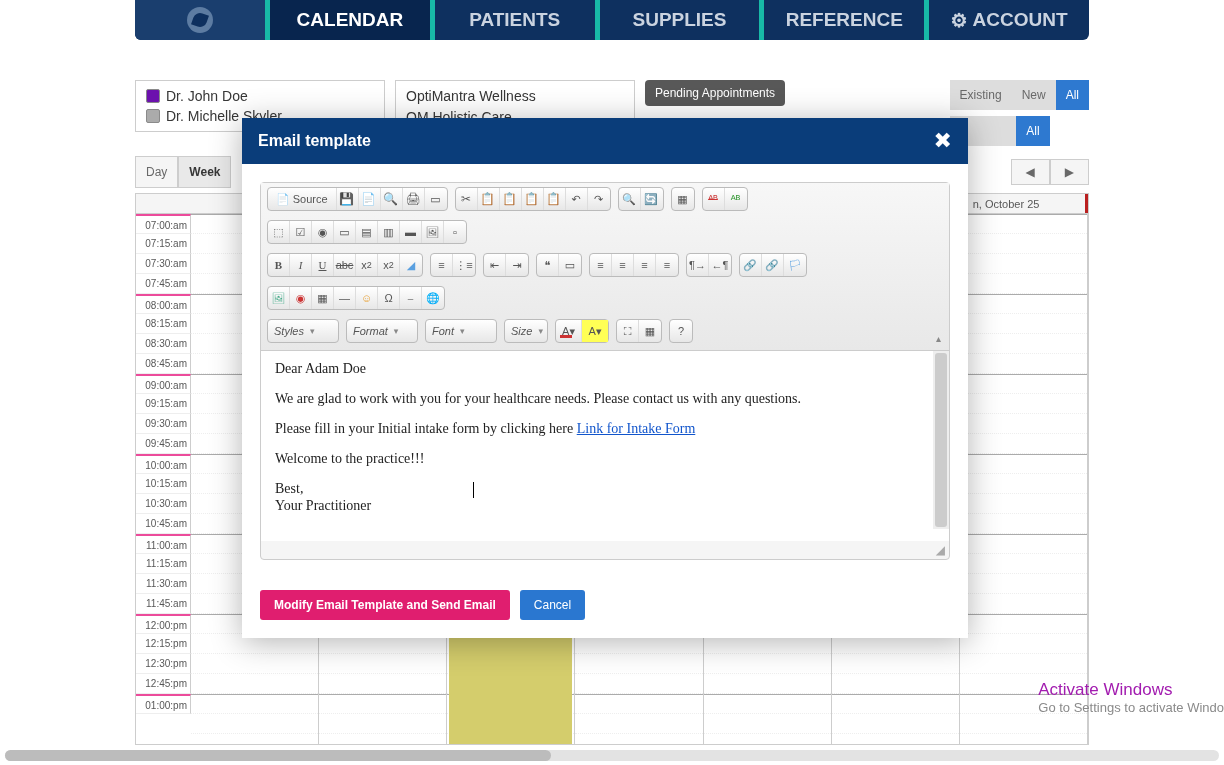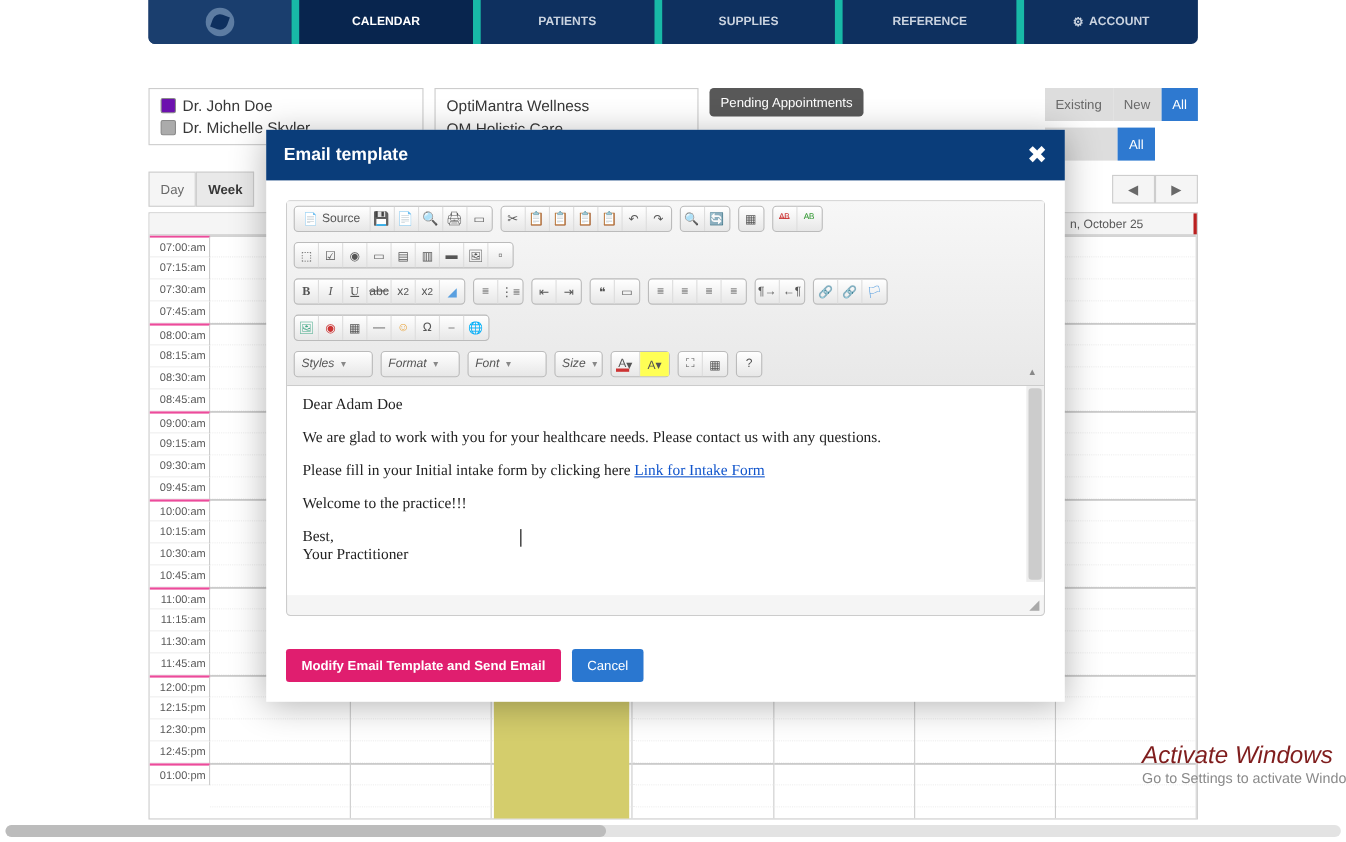--- a/index.html
+++ b/index.html
@@ -3,21 +3,21 @@
 <meta charset="utf-8">
 <style>
   * { box-sizing: border-box; margin: 0; padding: 0; }
   body { font-family: Arial, sans-serif; background: #fff; width: 1224px; height: 765px; overflow: hidden; position: relative; }
   
   
   .topnav { display: flex; margin: 0 135px; height: 40px; background: #0a2c5c; border-radius: 0 0 6px 6px; }
   .logo { width: 130px; display: flex; align-items: center; justify-content: center; background: #163b6c; border-radius: 0 0 0 6px; }
   .logo-circle { width: 26px; height: 26px; border-radius: 50%; background: #5a7aa1; display: flex; align-items: center; justify-content: center; }
   .logo-circle::after { content: ""; width: 14px; height: 14px; background: #0a2c5c; border-radius: 50% 0 50% 0; transform: rotate(20deg); }
-  .nav-item { flex: 1; display: flex; align-items: center; justify-content: center; color: #c9d3e0; font-size: 11px; font-weight: bold; border-left: 7px solid #14b8a6; cursor: pointer; }
+  .nav-item { flex: 1; display: flex; align-items: center; justify-content: center; color: #c9d3e0; font-size: 19px; font-weight: bold; border-left: 5px solid #14b8a6; cursor: pointer; }
   .nav-item.active { background: #04214b; color: #fff; }
   .gear { margin-right: 5px; }
 
   
   .subhead { display: flex; margin: 40px 135px 0; gap: 10px; align-items: flex-start; }
   .panel { border: 1px solid #ccc; background: #fff; padding: 5px 10px; }
   .docs { width: 250px; }
   .doc-row { display: flex; align-items: center; gap: 6px; color: #333; font-size: 14px; padding: 2px 0; }
   .sw { width: 14px; height: 14px; border-radius: 2px; border: 1px solid #888; }
   .sw.purple { background: #6a0dad; }
@@ -80,21 +80,21 @@
   .editor-area p { margin-bottom: 14px; }
   .editor-area a { color: #1155cc; text-decoration: underline; }
   .resize { text-align: right; padding: 2px 4px; color: #aaa; font-size: 12px; }
   .editor-scroll { position: absolute; right: 0; top: 0; bottom: 12px; width: 16px; background: #eee; }
   .editor-scroll .thumb { position: absolute; left: 2px; right: 2px; top: 2px; bottom: 2px; background: #ccc; border-radius: 3px; }
   .modal-foot { padding: 12px 18px 18px; display: flex; gap: 10px; }
   .btn-pink { background: #e01e6f; color: #fff; border: none; border-radius: 3px; padding: 8px 14px; font-size: 12px; font-weight: bold; cursor: pointer; }
   .btn-blue { background: #2a77d0; color: #fff; border: none; border-radius: 3px; padding: 8px 14px; font-size: 12px; cursor: pointer; }
 
   .watermark { position: absolute; right: 0; bottom: 50px; color: #888; font-family: "Segoe UI Light", Arial; text-align: left; }
-  .watermark .t1 { font-size: 22px; color: #7f1d1d; font-style: italic; }
+  .watermark .t1 { font-size: 17px; color: #a21caf; }
   .watermark .t2 { font-size: 13px; color: #8a8a8a; }
 
   .hscroll { position: absolute; left: 5px; right: 5px; bottom: 4px; height: 11px; background: #e3e3e3; border-radius: 6px; }
   .hscroll .th { position: absolute; left: 0; width: 45%; top: 0; bottom: 0; background: #bcbcbc; border-radius: 6px; }
 
   .cursor-caret { display: inline-block; width: 1px; height: 16px; background: #000; vertical-align: middle; margin-left: 170px; }
 
   
   .ic { font-size: 11px; }
   .ic-save::before { content: "💾"; font-size: 12px;}

